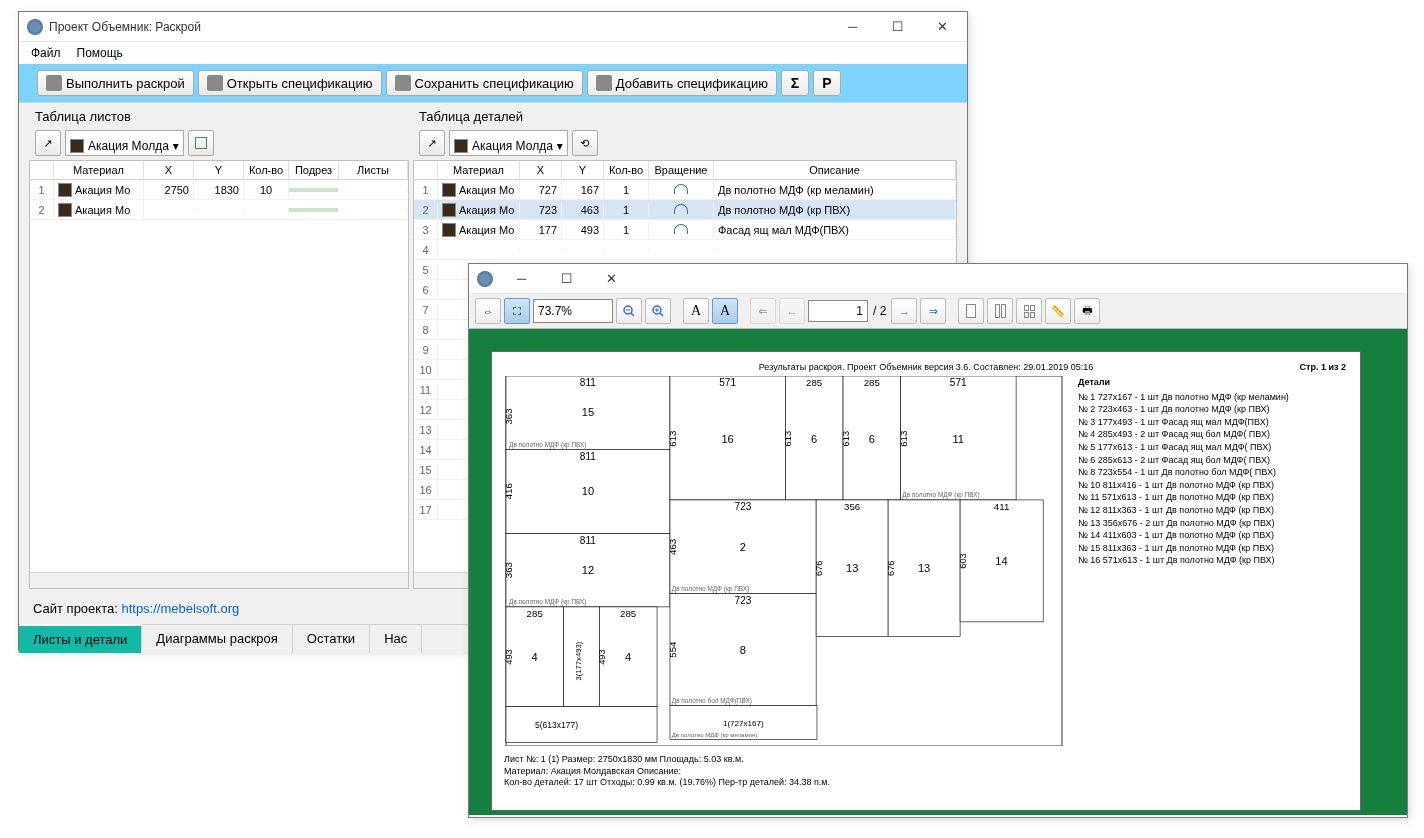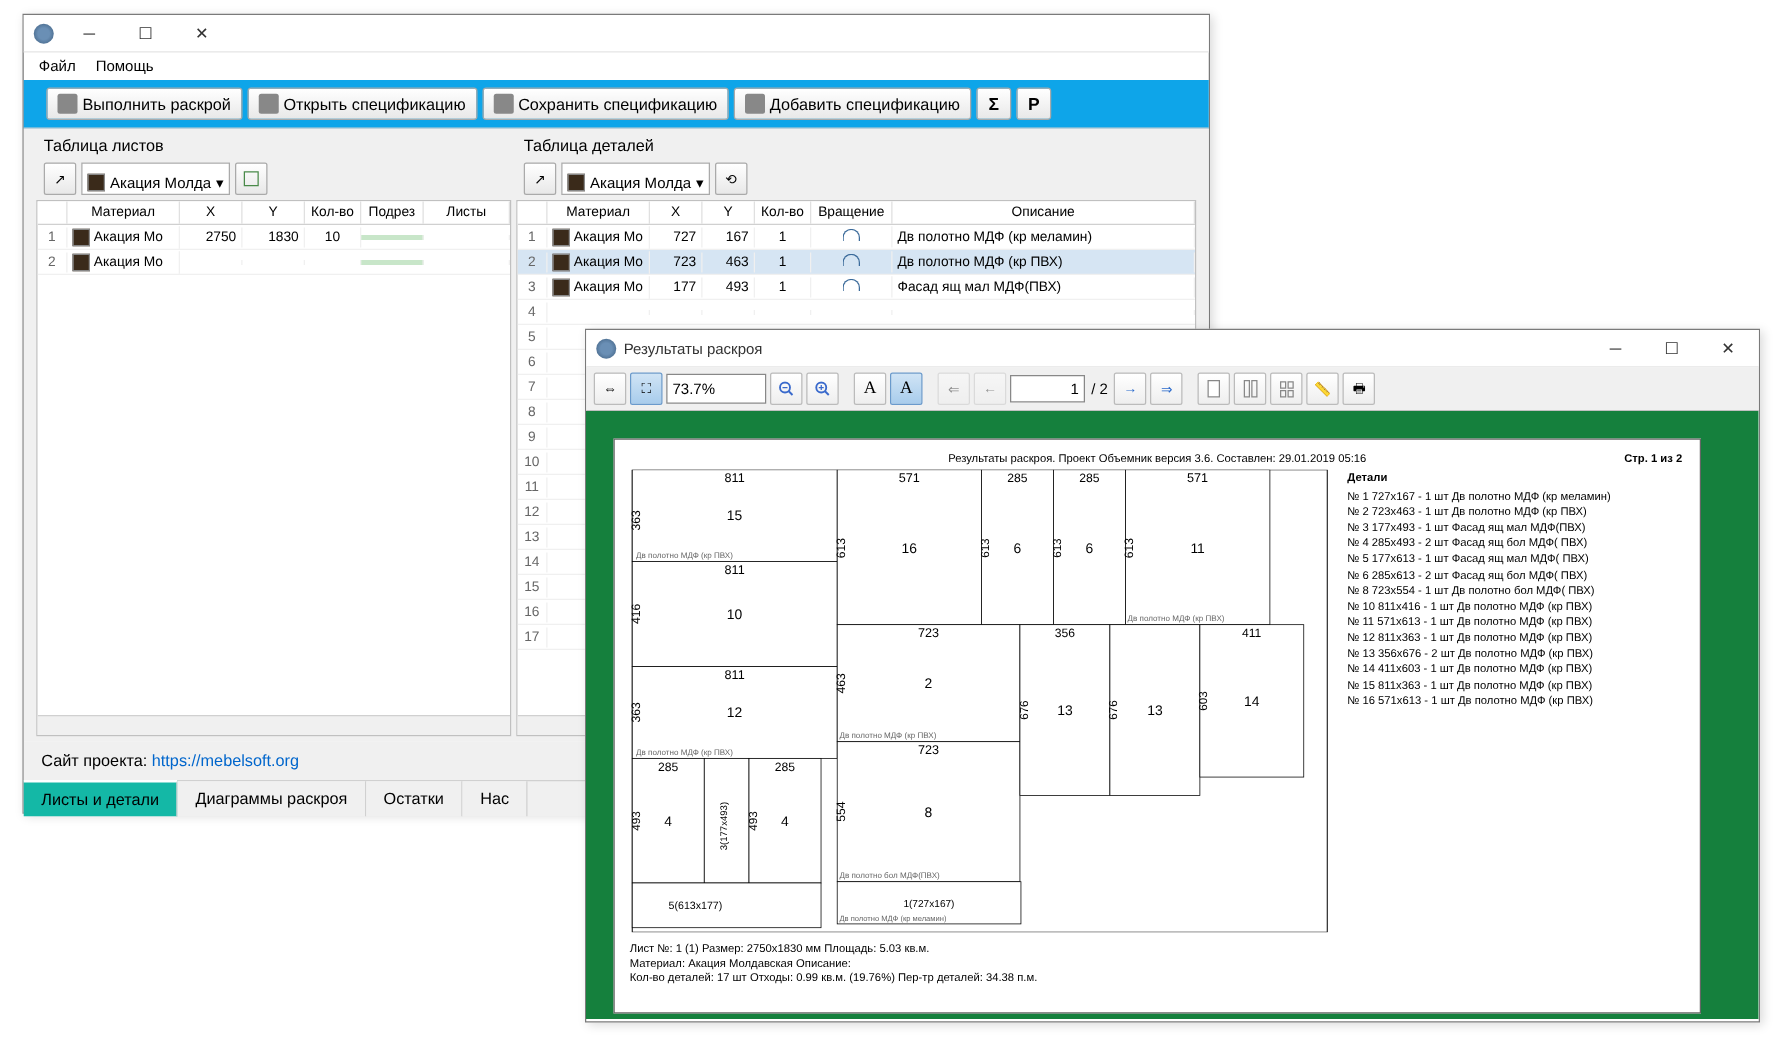--- a/index.html
+++ b/index.html
@@ -7,21 +7,21 @@
 .window { position: absolute; background: #fff; border: 1px solid #7a7a7a; box-shadow: 2px 2px 8px rgba(0,0,0,0.15); }
 .win-main { left: 18px; top: 11px; width: 950px; height: 640px; }
 .win-results { left: 468px; top: 263px; width: 940px; height: 555px; }
 .titlebar { height: 30px; display: flex; align-items: center; padding: 0 2px 0 8px; background: #fff; border-bottom: 1px solid #e5e5e5; }
 .titlebar .appicon { width: 16px; height: 16px; background: radial-gradient(circle,#6a8fb5 40%,#3a5a7a 100%); border-radius: 50%; margin-right: 6px; }
 .titlebar .title { flex: 1; font-size: 12px; color: #333; }
 .winbtns { display: flex; }
 .winbtn { width: 45px; height: 28px; display: flex; align-items: center; justify-content: center; font-size: 13px; color: #333; }
 .menubar { height: 22px; display: flex; align-items: center; padding: 0 4px; font-size: 12px; }
 .menuitem { padding: 2px 8px; text-align: center; }
-.toolbar { display: flex; gap: 4px; padding: 6px 10px 6px 18px; background: #0ea5e9; border-bottom: 1px solid #d0d0d0; }
+.toolbar { display: flex; gap: 4px; padding: 6px 10px 6px 18px; background: #7dd3fc; border-bottom: 1px solid #d0d0d0; }
 .tbtn { display: flex; align-items: center; gap: 4px; padding: 4px 8px; background: linear-gradient(#fff,#e8e8e8); border: 1px solid #aaa; border-radius: 3px; font-size: 13px; }
 .tbtn .ico { width: 16px; height: 16px; background: #888; border-radius: 2px; }
 .tbtn.sq { width: 28px; justify-content: center; font-weight: bold; font-size: 14px; }
 .ico-exec { background: radial-gradient(circle,#ccc,#666); border-radius:50%; }
 .ico-save { background: linear-gradient(#4a6a9a,#2a4a7a); }
 .ico-open { background: linear-gradient(#88bbee,#5599dd); }
 .ico-add { background: linear-gradient(#66aaee,#3377cc); }
 .content { display: flex; height: 490px; padding: 4px 10px; gap: 4px; background: #f0f0f0; }
 .panel { flex: 1; display: flex; flex-direction: column; }
 .panel-title { font-size: 13px; padding: 2px 6px; }
@@ -65,20 +65,21 @@
 .sheet-info { font-size: 9px; margin-top: 6px; line-height: 1.3; }
 .scrollbar-h { height: 16px; background: #f0f0f0; border-top: 1px solid #d0d0d0; }
 svg.arrow { width: 12px; height: 12px; }
 </style>
 </head>
 <body>
 
 <div class="window win-main">
   <div class="titlebar">
     <div class="appicon"></div>
+    <div class="title">Проект Объемник: Раскрой</div>
     <div class="winbtns">
       <div class="winbtn">─</div>
       <div class="winbtn">☐</div>
       <div class="winbtn">✕</div>
     </div>
   </div>
   <div class="menubar">
     <div class="menuitem">Файл</div>
     <div class="menuitem">Помощь</div>
   </div>
@@ -341,21 +342,20 @@
     <div class="tab active">Листы и детали</div>
     <div class="tab">Диаграммы раскроя</div>
     <div class="tab">Остатки</div>
     <div class="tab">Нас</div>
   </div>
 </div>
 
 <div class="window win-results">
   <div class="titlebar">
     <div class="appicon"></div>
-    <div class="title">Результаты раскроя</div>
     <div class="winbtns">
       <div class="winbtn">─</div>
       <div class="winbtn">☐</div>
       <div class="winbtn">✕</div>
     </div>
   </div>
   <div class="res-tb">
     <div class="rb">⇔</div>
     <div class="rb active">⛶</div>
     <input class="zoom-combo" value="73.7%" style="">

